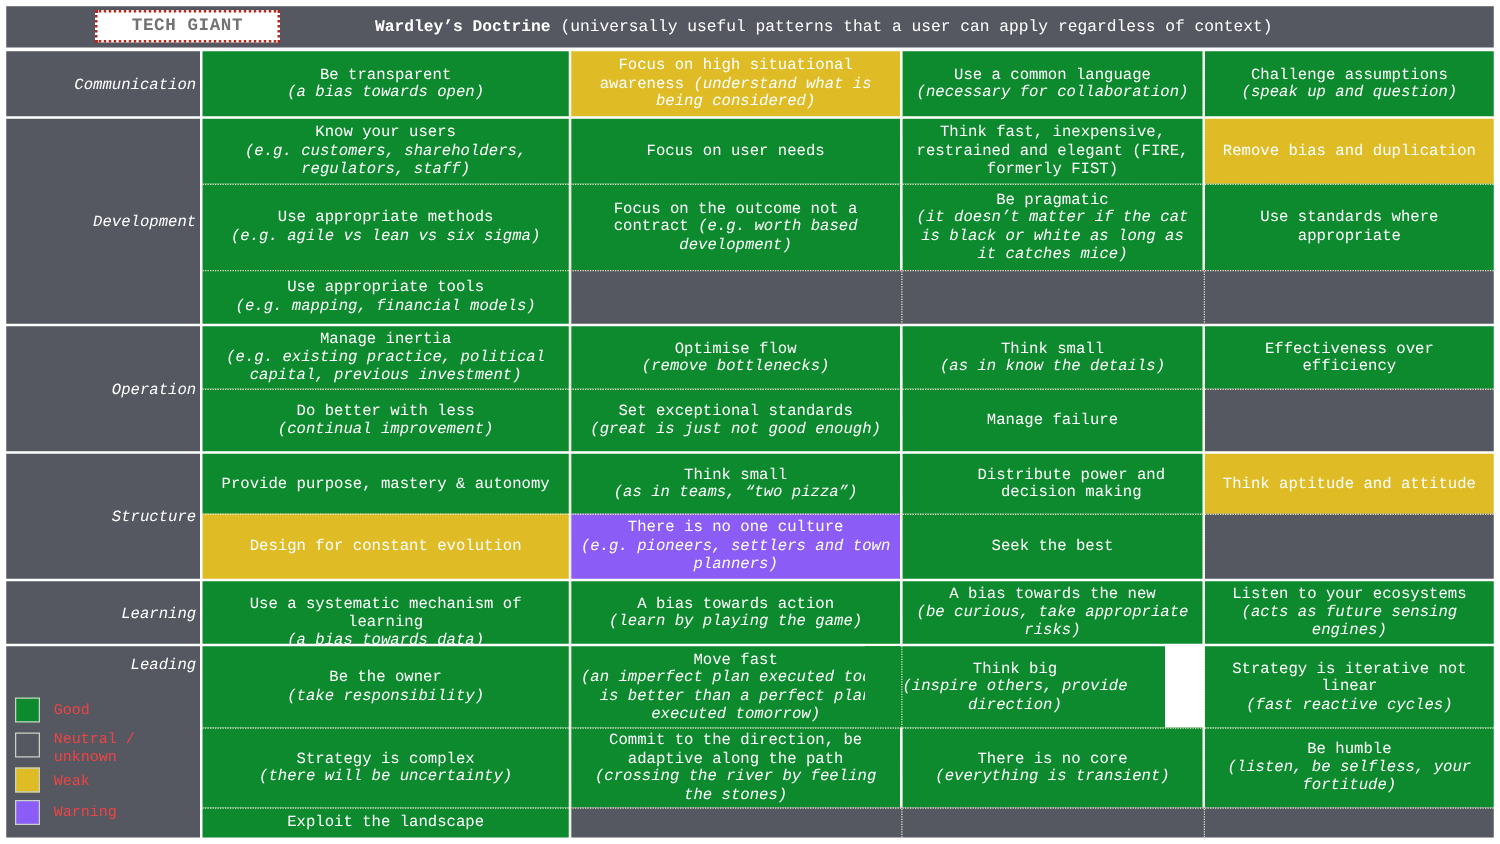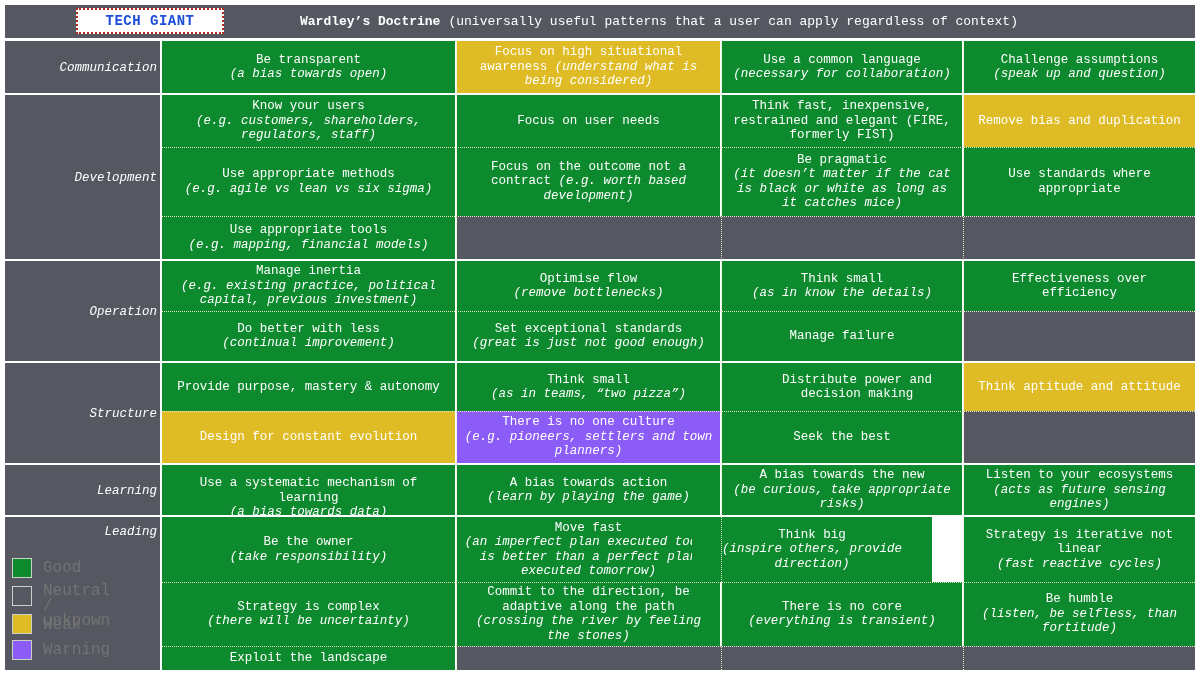--- a/index.html
+++ b/index.html
@@ -1,39 +1,39 @@
 <!DOCTYPE html>
 <html><head>
 <meta charset="utf-8">
 <style>
   html, body { margin: 0; padding: 0; background: #ffffff; }
   body { width: 1200px; height: 675px; position: relative; overflow: hidden;
          font-family: "Liberation Mono", "DejaVu Sans Mono", monospace; color: #ffffff; }
   .header { position: absolute; left: 5px; top: 5px; width: 1190px; height: 33px; background: #555861; }
   .brand { position: absolute; left: 76px; top: 8px; width: 148px; height: 26px; background: #ffffff;
-           border: 2px dotted #b5261b; box-sizing: border-box; color: #1d4ed8; font-weight: bold;
+           border: 2px dotted #b5261b; box-sizing: border-box; color: #737373; font-weight: bold;
            font-size: 14px; display: flex; align-items: center; justify-content: center; letter-spacing: 0.5px; }
   .title { position: absolute; left: 300px; top: 5px; height: 33px; display: flex; align-items: center;
            font-size: 13px; color: #ffffff; white-space: nowrap; }
   .title b { font-weight: bold; margin-right: 8px; }
   .cat { position: absolute; left: 5px; width: 155px; background: #555861; box-sizing: border-box;
          font-style: italic; font-size: 12.5px; color: #ffffff; text-align: right; padding-right: 3px; }
   .cell { position: absolute; box-sizing: border-box; display: flex; align-items: center; justify-content: center;
           text-align: center; font-size: 12.5px; line-height: 14.5px; padding: 0 6px; color: #ffffff; }
   .cell .sub { font-style: italic; }
   .good { background: #0e8a2e; }
   .neutral { background: #555861; }
   .weak { background: #dfbc26; }
   .warning { background: #8b5cf6; }
   .vdot { position: absolute; width: 0; border-left: 1.5px dotted #e8e8c8; }
   .hdot { position: absolute; height: 0; border-top: 1.5px dotted #e8e8c8; }
   .legend { position: absolute; left: 12px; }
   .legend-item { position: absolute; left: 0; display: flex; align-items: flex-start; }
   .swatch { width: 20px; height: 20px; box-sizing: border-box; border: 1.5px solid #c9d2c8; }
-  .legend-label { margin-left: 11px; font-size: 16px; line-height: 15px; color: #737373; }
+  .legend-label { margin-left: 11px; font-size: 12px; line-height: 15px; color: #ef4444; }
 </style>
 </head>
 <body>
 
 <div class="header"></div>
 <div class="brand">TECH GIANT</div>
 <div class="title">
   <b>Wardley’s Doctrine</b>
   <span>(universally useful patterns that a user can apply regardless of context)</span>
 </div>
@@ -243,21 +243,21 @@
   </div>
 <div class="cell good" style="left:722px;top:582px;width:240px;height:64px;">
     <div>
       <div>There is no core</div>
       <div class="sub">(everything is transient)</div>
     </div>
   </div>
 <div class="cell good" style="left:964px;top:582px;width:231px;height:64px;">
     <div>
       <div>Be humble</div>
-      <div class="sub">(listen, be selfless, than fortitude)</div>
+      <div class="sub">(listen, be selfless, your fortitude)</div>
     </div>
   </div>
 
 <div class="cell good" style="left:162px;top:646px;width:293px;height:24px;">
     <div>Exploit the landscape</div>
   </div>
 <div class="cell neutral" style="left:457px;top:646px;width:738px;height:24px;"></div>
 
 <div class="vdot" style="left:456px;top:41px;height:629px;"></div>
 <div class="vdot" style="left:721px;top:41px;height:629px;"></div>

